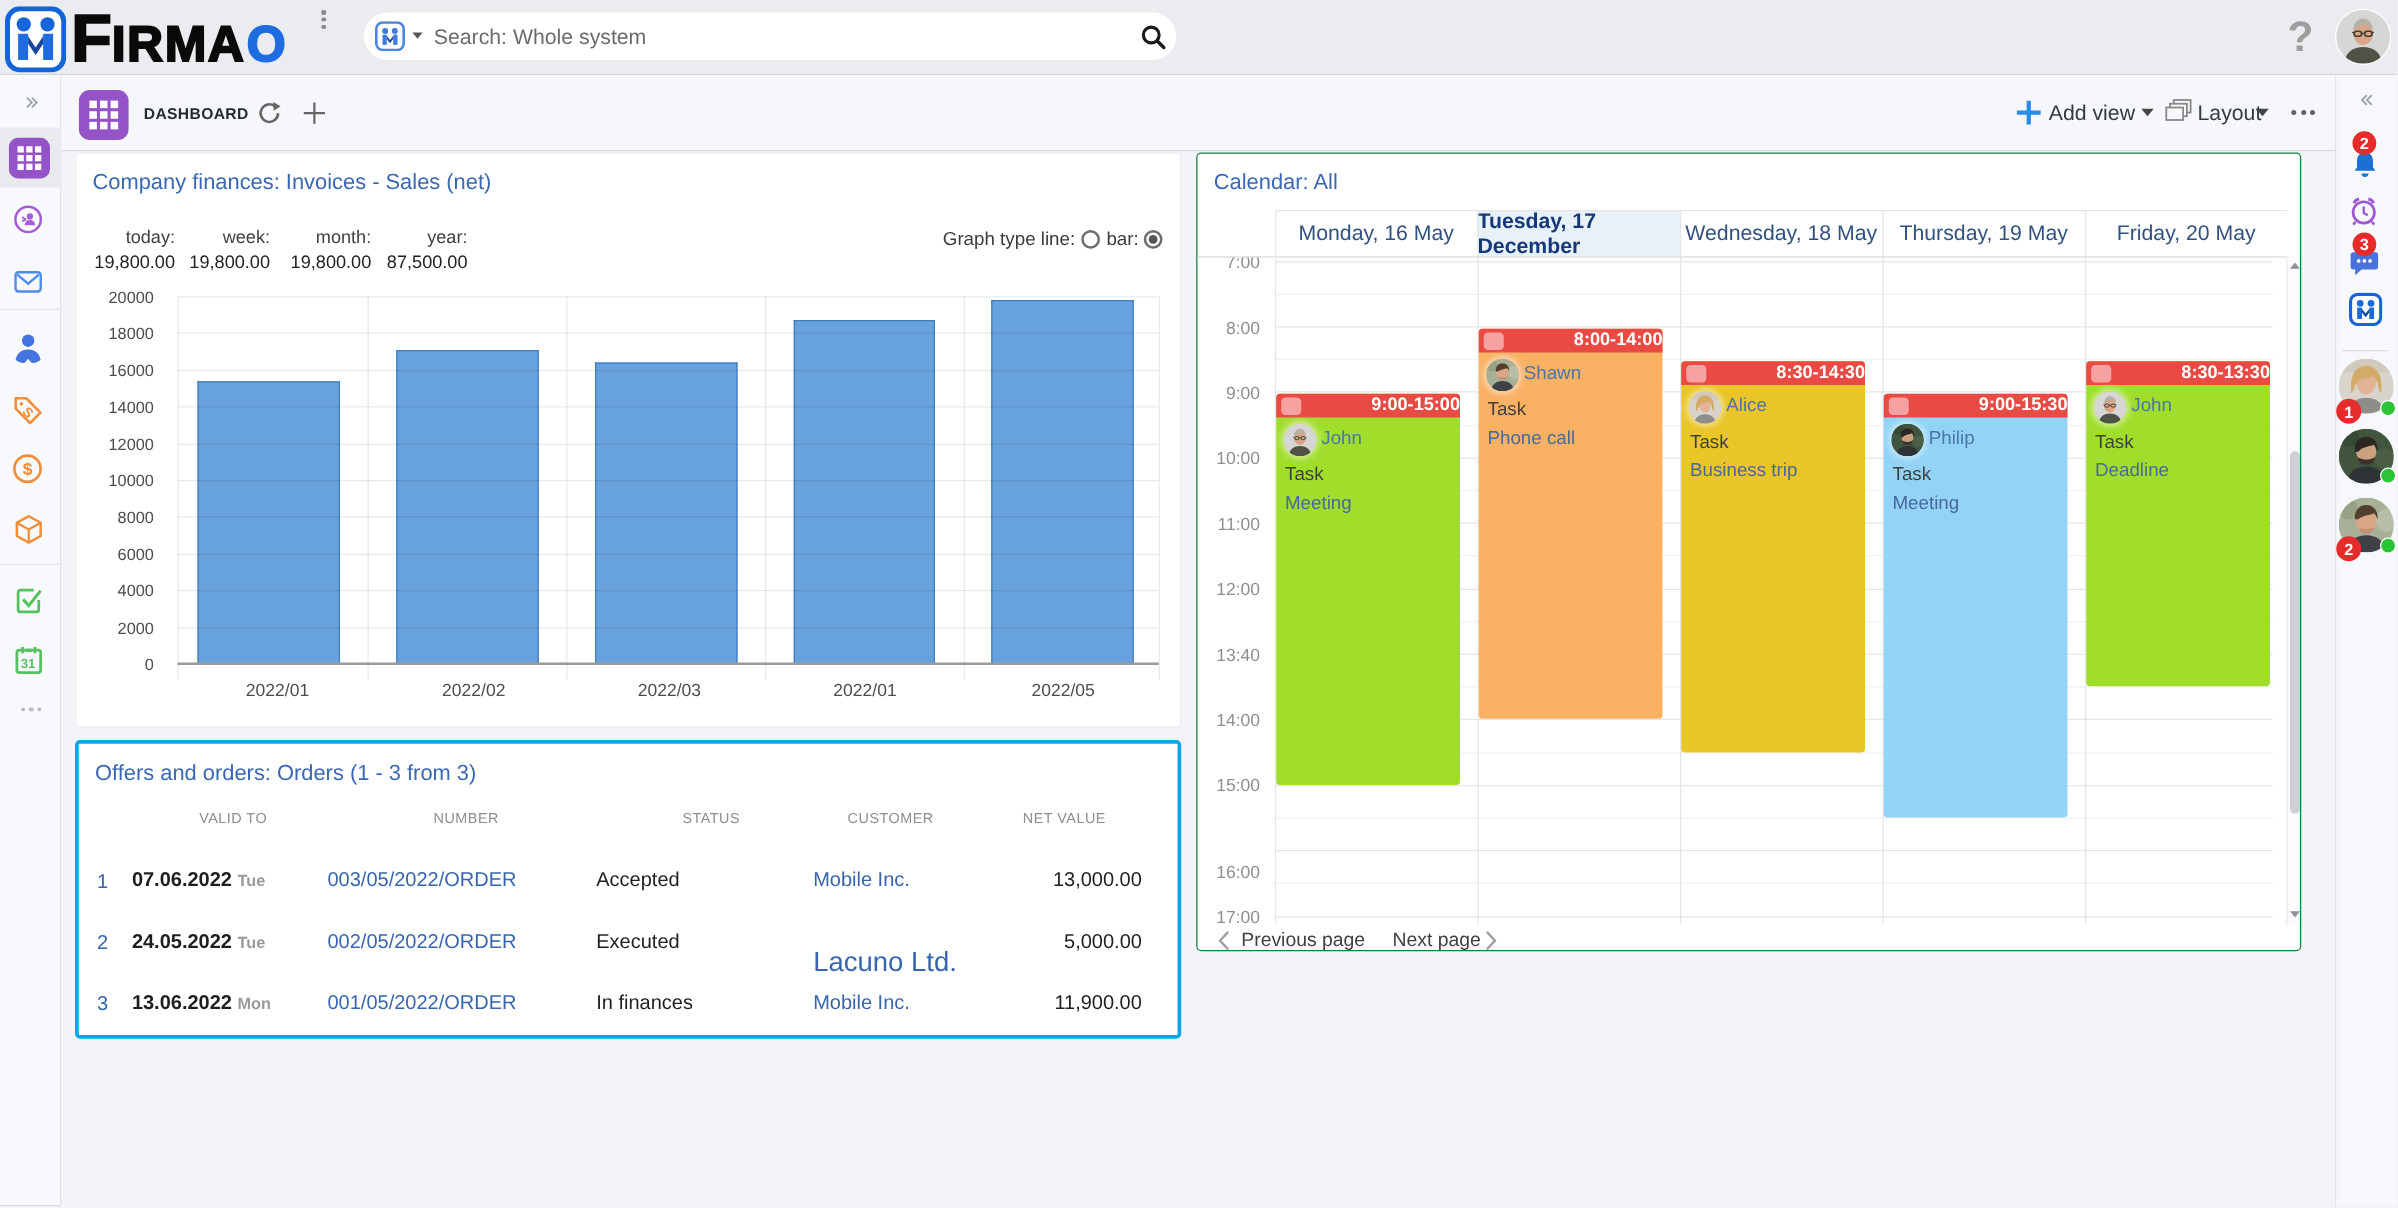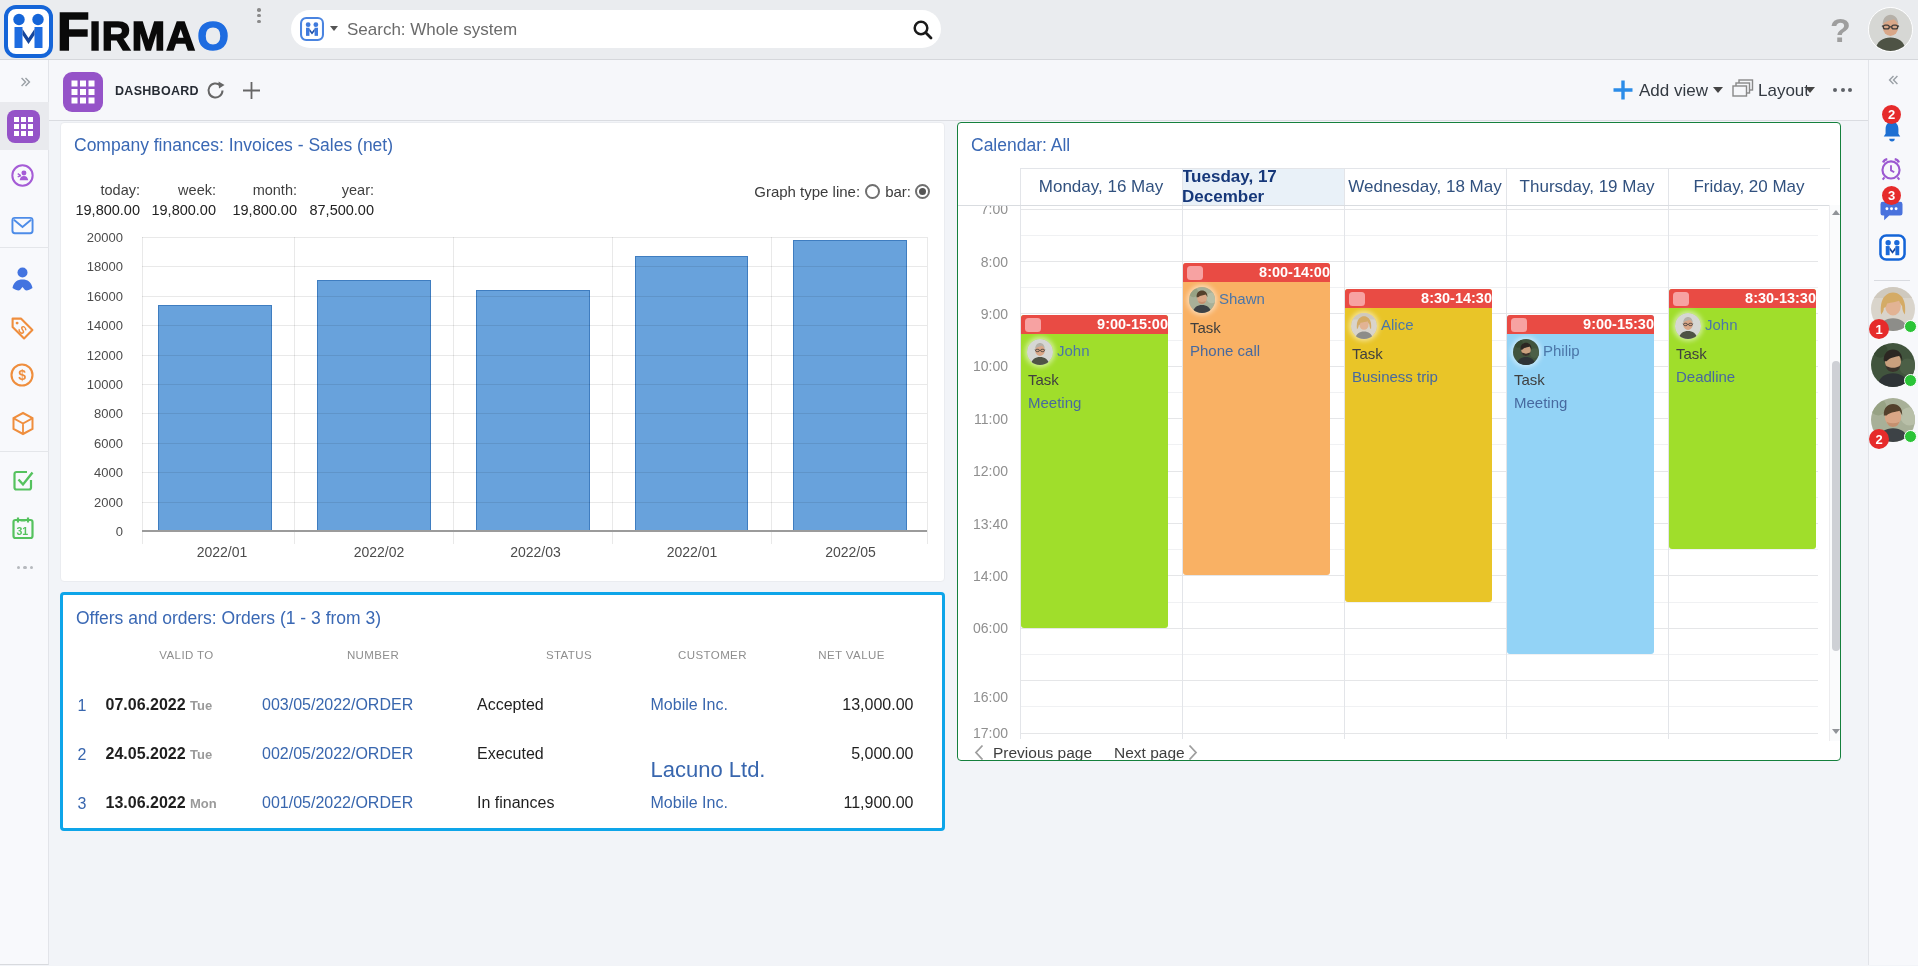--- a/index.html
+++ b/index.html
@@ -399,21 +399,21 @@
 <div class="cal-hr" style="top:526.6px"></div>
 
 <div class="cal-tm" style="top:-4.9px">7:00</div>
 <div class="cal-tm" style="top:47.5px">8:00</div>
 <div class="cal-tm" style="top:99.9px">9:00</div>
 <div class="cal-tm" style="top:152.3px">10:00</div>
 <div class="cal-tm" style="top:204.7px">11:00</div>
 <div class="cal-tm" style="top:257.1px">12:00</div>
 <div class="cal-tm" style="top:309.5px">13:40</div>
 <div class="cal-tm" style="top:361.9px">14:00</div>
-<div class="cal-tm" style="top:414.3px">06:00</div>
+<div class="cal-tm" style="top:414.3px">15:00</div>
 <div class="cal-tm" style="top:483px">16:00</div>
 <div class="cal-tm" style="top:519.1px">17:00</div>
 
 <div class="abs" style="left:62px;top:0;width:1px;height:533px;background:#e3e5e9"></div>
 <div class="abs" style="left:224px;top:0;width:1px;height:533px;background:#e3e5e9"></div>
 <div class="abs" style="left:386px;top:0;width:1px;height:533px;background:#e3e5e9"></div>
 <div class="abs" style="left:548px;top:0;width:1px;height:533px;background:#e3e5e9"></div>
 <div class="abs" style="left:710px;top:0;width:1px;height:533px;background:#e3e5e9"></div>
 
 <div class="evt" style="left:63px;top:109.4px;height:312.5px;background:#a0de2b">

